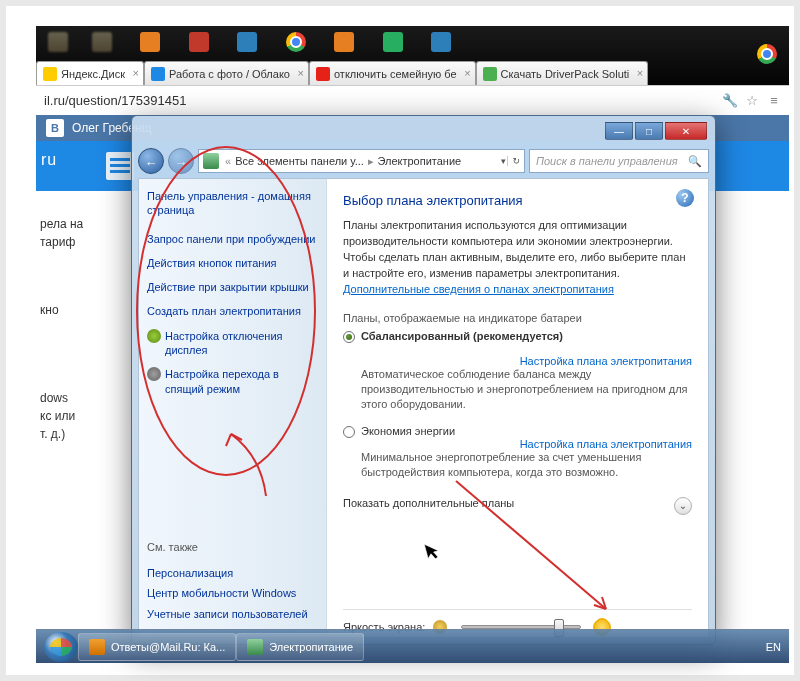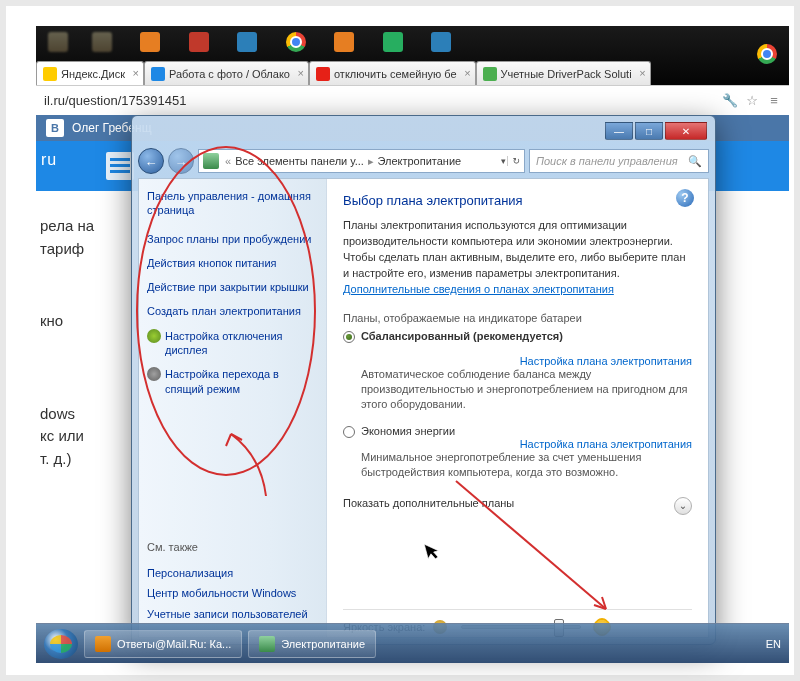--- a/index.html
+++ b/index.html
@@ -38,21 +38,21 @@
   
   
   .page-bg { position:absolute; left:30px; top:109px; right:5px; bottom:42px; background:#fff; overflow:hidden; }
   .vkbar { height:26px; background:#4a76a8; display:flex; align-items:center; padding-left:10px; color:#fff; font-size:12px; }
   .vkbar .vklogo{ width:18px; height:18px; background:#fff; color:#4a76a8; font-weight:bold; display:flex; align-items:center; justify-content:center; border-radius:2px; margin-right:8px; font-size:11px;}
   .bluebar { height:50px; background:#1e88e5; display:flex; align-items:center; padding-left:70px; }
   .bluebar .sq{ width:28px; height:28px; background:#fff; opacity:.9; border-radius:2px; position:relative; }
   .bluebar .sq::before,.bluebar .sq::after{ content:""; position:absolute; background:#1e88e5; }
   .bluebar .sq::before{ left:4px; right:4px; top:6px; height:3px; box-shadow:0 6px 0 #1e88e5, 0 12px 0 #1e88e5; }
   .ru { position:absolute; left:5px; top:36px; color:#fff; font-size:16px; font-weight:300; letter-spacing:1px; }
-  .leftfrag { position:absolute; left:0; top:90px; width:90px; font-size:15px; color:#333; line-height:1.5; }
+  .leftfrag { position:absolute; left:0; top:90px; width:90px; font-size:12px; color:#333; line-height:1.5; }
   .leftfrag div{ margin:10px 0 10px 4px; }
   
   
   .win { position:absolute; left:125px; top:109px; width:585px; height:530px;
     border:1px solid #4a6a8a; border-radius:6px;
     background: linear-gradient(to bottom, rgba(200,220,240,.92), rgba(190,210,230,.92));
     box-shadow: 0 8px 30px rgba(0,0,0,.5); padding:6px; }
   .win-titlebar { height:22px; display:flex; justify-content:flex-end; gap:2px; padding-right:2px; }
   .winbtn { width:28px; height:18px; border-radius:0 0 2px 2px; display:flex; align-items:center; justify-content:center;
     font-size:10px; color:#fff; border:1px solid rgba(0,0,0,.3); }
@@ -120,23 +120,23 @@
   
   .anno-ellipse{ position:absolute; left:130px; top:140px; width:180px; height:330px; border:2px solid #d32f2f;
     border-radius:50%; pointer-events:none; z-index:50;}
   .anno-arrow{ position:absolute; z-index:51; pointer-events:none; }
   
   
   .cursor{ position:absolute; left:420px; top:535px; z-index:55; font-size:18px; color:#000;
     transform:rotate(-15deg);}
   
   
-  .taskbar{ position:absolute; left:30px; right:5px; bottom:12px; height:40px;
+  .taskbar{ position:absolute; left:30px; right:5px; bottom:12px; height:34px;
     background:linear-gradient(to bottom, rgba(90,130,170,.9), rgba(40,70,110,.95)); display:flex; align-items:center;
-    padding:0 8px; gap:6px; border-top:1px solid rgba(255,255,255,.3);}
+    padding:0 8px; border-top:1px solid rgba(255,255,255,.3);}
   .start{ width:34px; height:30px; border-radius:50%; background:radial-gradient(circle at 35% 35%,#fff,#3a7ab8 40%,#1a4a7a);
     position:relative;}
   .start::after{content:""; position:absolute; inset:6px; border-radius:50%;
     background:conic-gradient(#e74c3c 0 90deg,#27ae60 90deg 180deg,#3498db 180deg 270deg,#f1c40f 270deg 360deg); opacity:.85;}
   .tbtn{ height:28px; padding:0 10px; border-radius:3px; display:flex; align-items:center; gap:6px;
     background:linear-gradient(rgba(255,255,255,.25),rgba(255,255,255,.08)); border:1px solid rgba(255,255,255,.25);
     color:#fff; font-size:11px;}
   .tbtn .ticon2{ width:16px; height:16px; border-radius:2px;}
   .ticon2.mail{ background:linear-gradient(#f0a030,#d07000);}
   .ticon2.power{ background:linear-gradient(#8fd19e,#3a8a4a);}
@@ -171,21 +171,21 @@
       <span>Работа с фото / Облако</span>
       <span class="x">×</span>
     </div>
     <div class="tab">
       <span class="favicon fav-yt"></span>
       <span>отключить семейную бе</span>
       <span class="x">×</span>
     </div>
     <div class="tab">
       <span class="favicon fav-dp"></span>
-      <span>Учетные DriverPack Soluti</span>
+      <span>Скачать DriverPack Soluti</span>
       <span class="x">×</span>
     </div>
   </div>
 
   <div class="addr">
     <span>il.ru/question/175391451</span>
     <span class="pad"></span>
     <span class="aicon">🔧</span>
     <span class="aicon">☆</span>
     <span class="aicon">≡</span>
@@ -234,21 +234,21 @@
       <div class="searchbox">
         <span>Поиск в панели управления</span>
         <span class="sicon">🔍</span>
       </div>
     </div>
 
     <div class="win-body">
       <div class="sidebar">
         <div class="home">Панель управления - домашняя страница</div>
         <div class="item">
-            <span>Запрос планы при пробуждении</span>
+            <span>Запрос панели при пробуждении</span>
           </div>
         <div class="item">
             <span>Действия кнопок питания</span>
           </div>
         <div class="item">
             <span>Действие при закрытии крышки</span>
           </div>
         <div class="item">
             <span>Создать план электропитания</span>
           </div>

